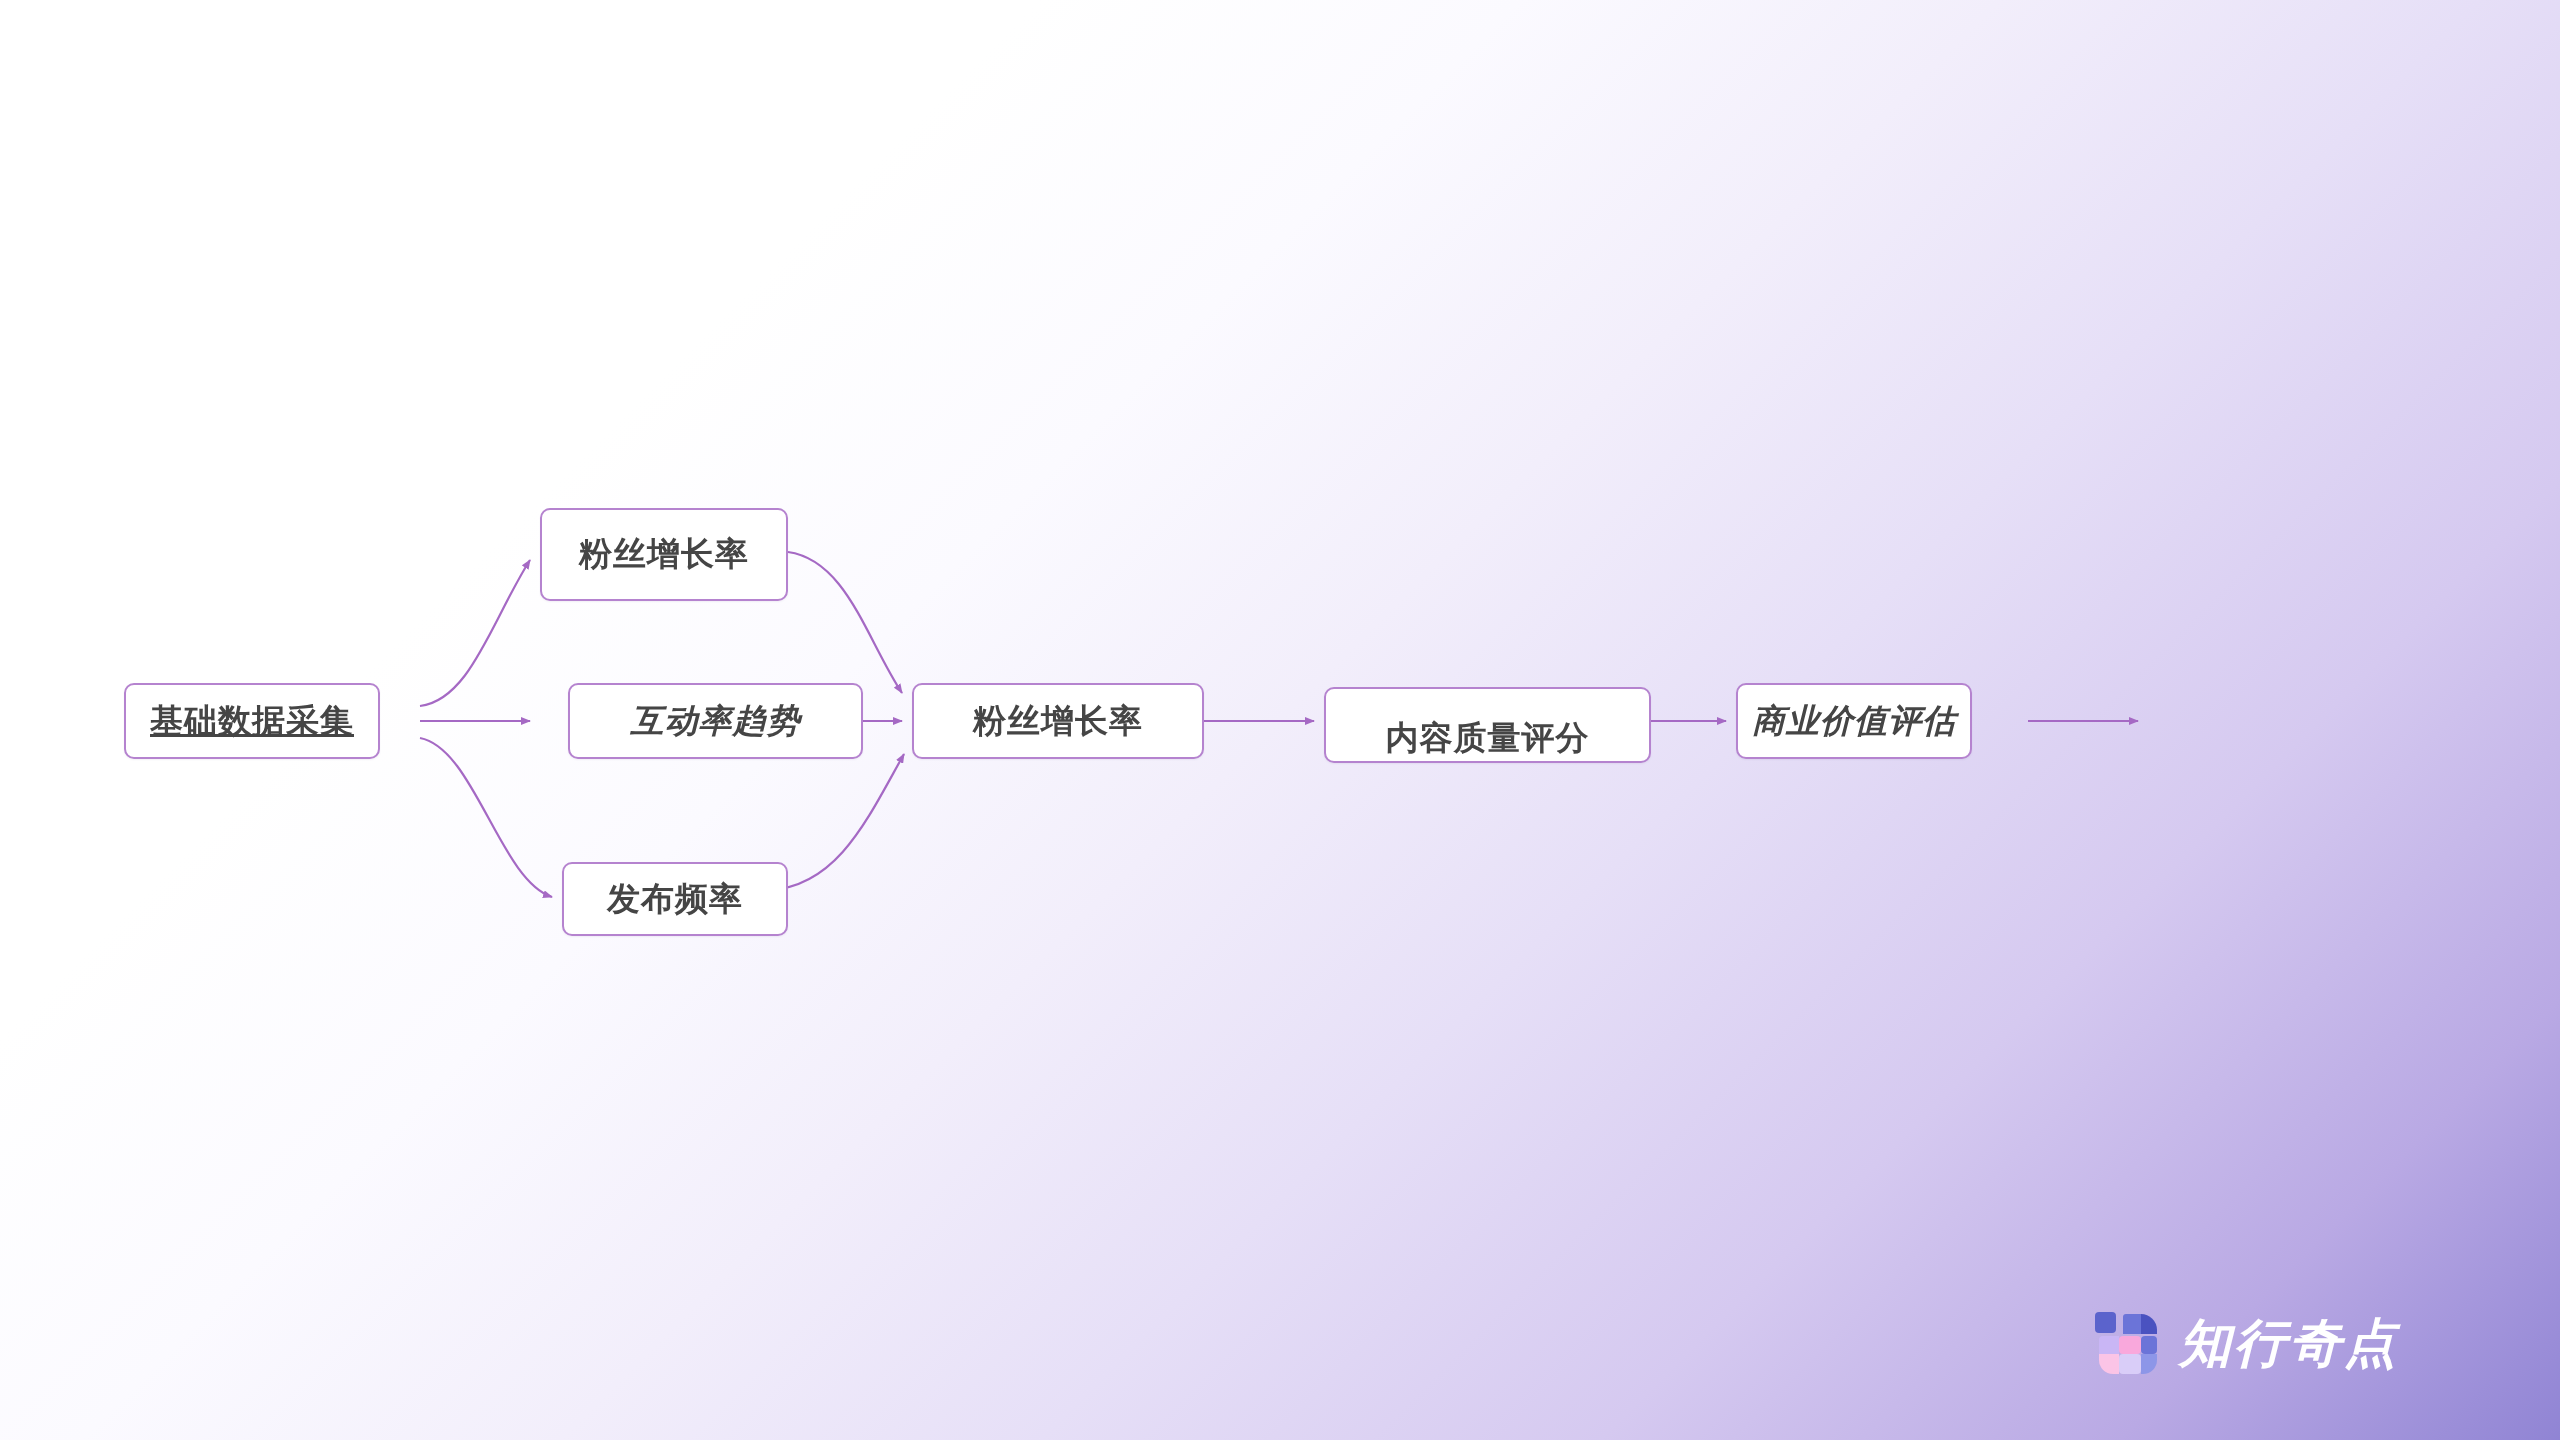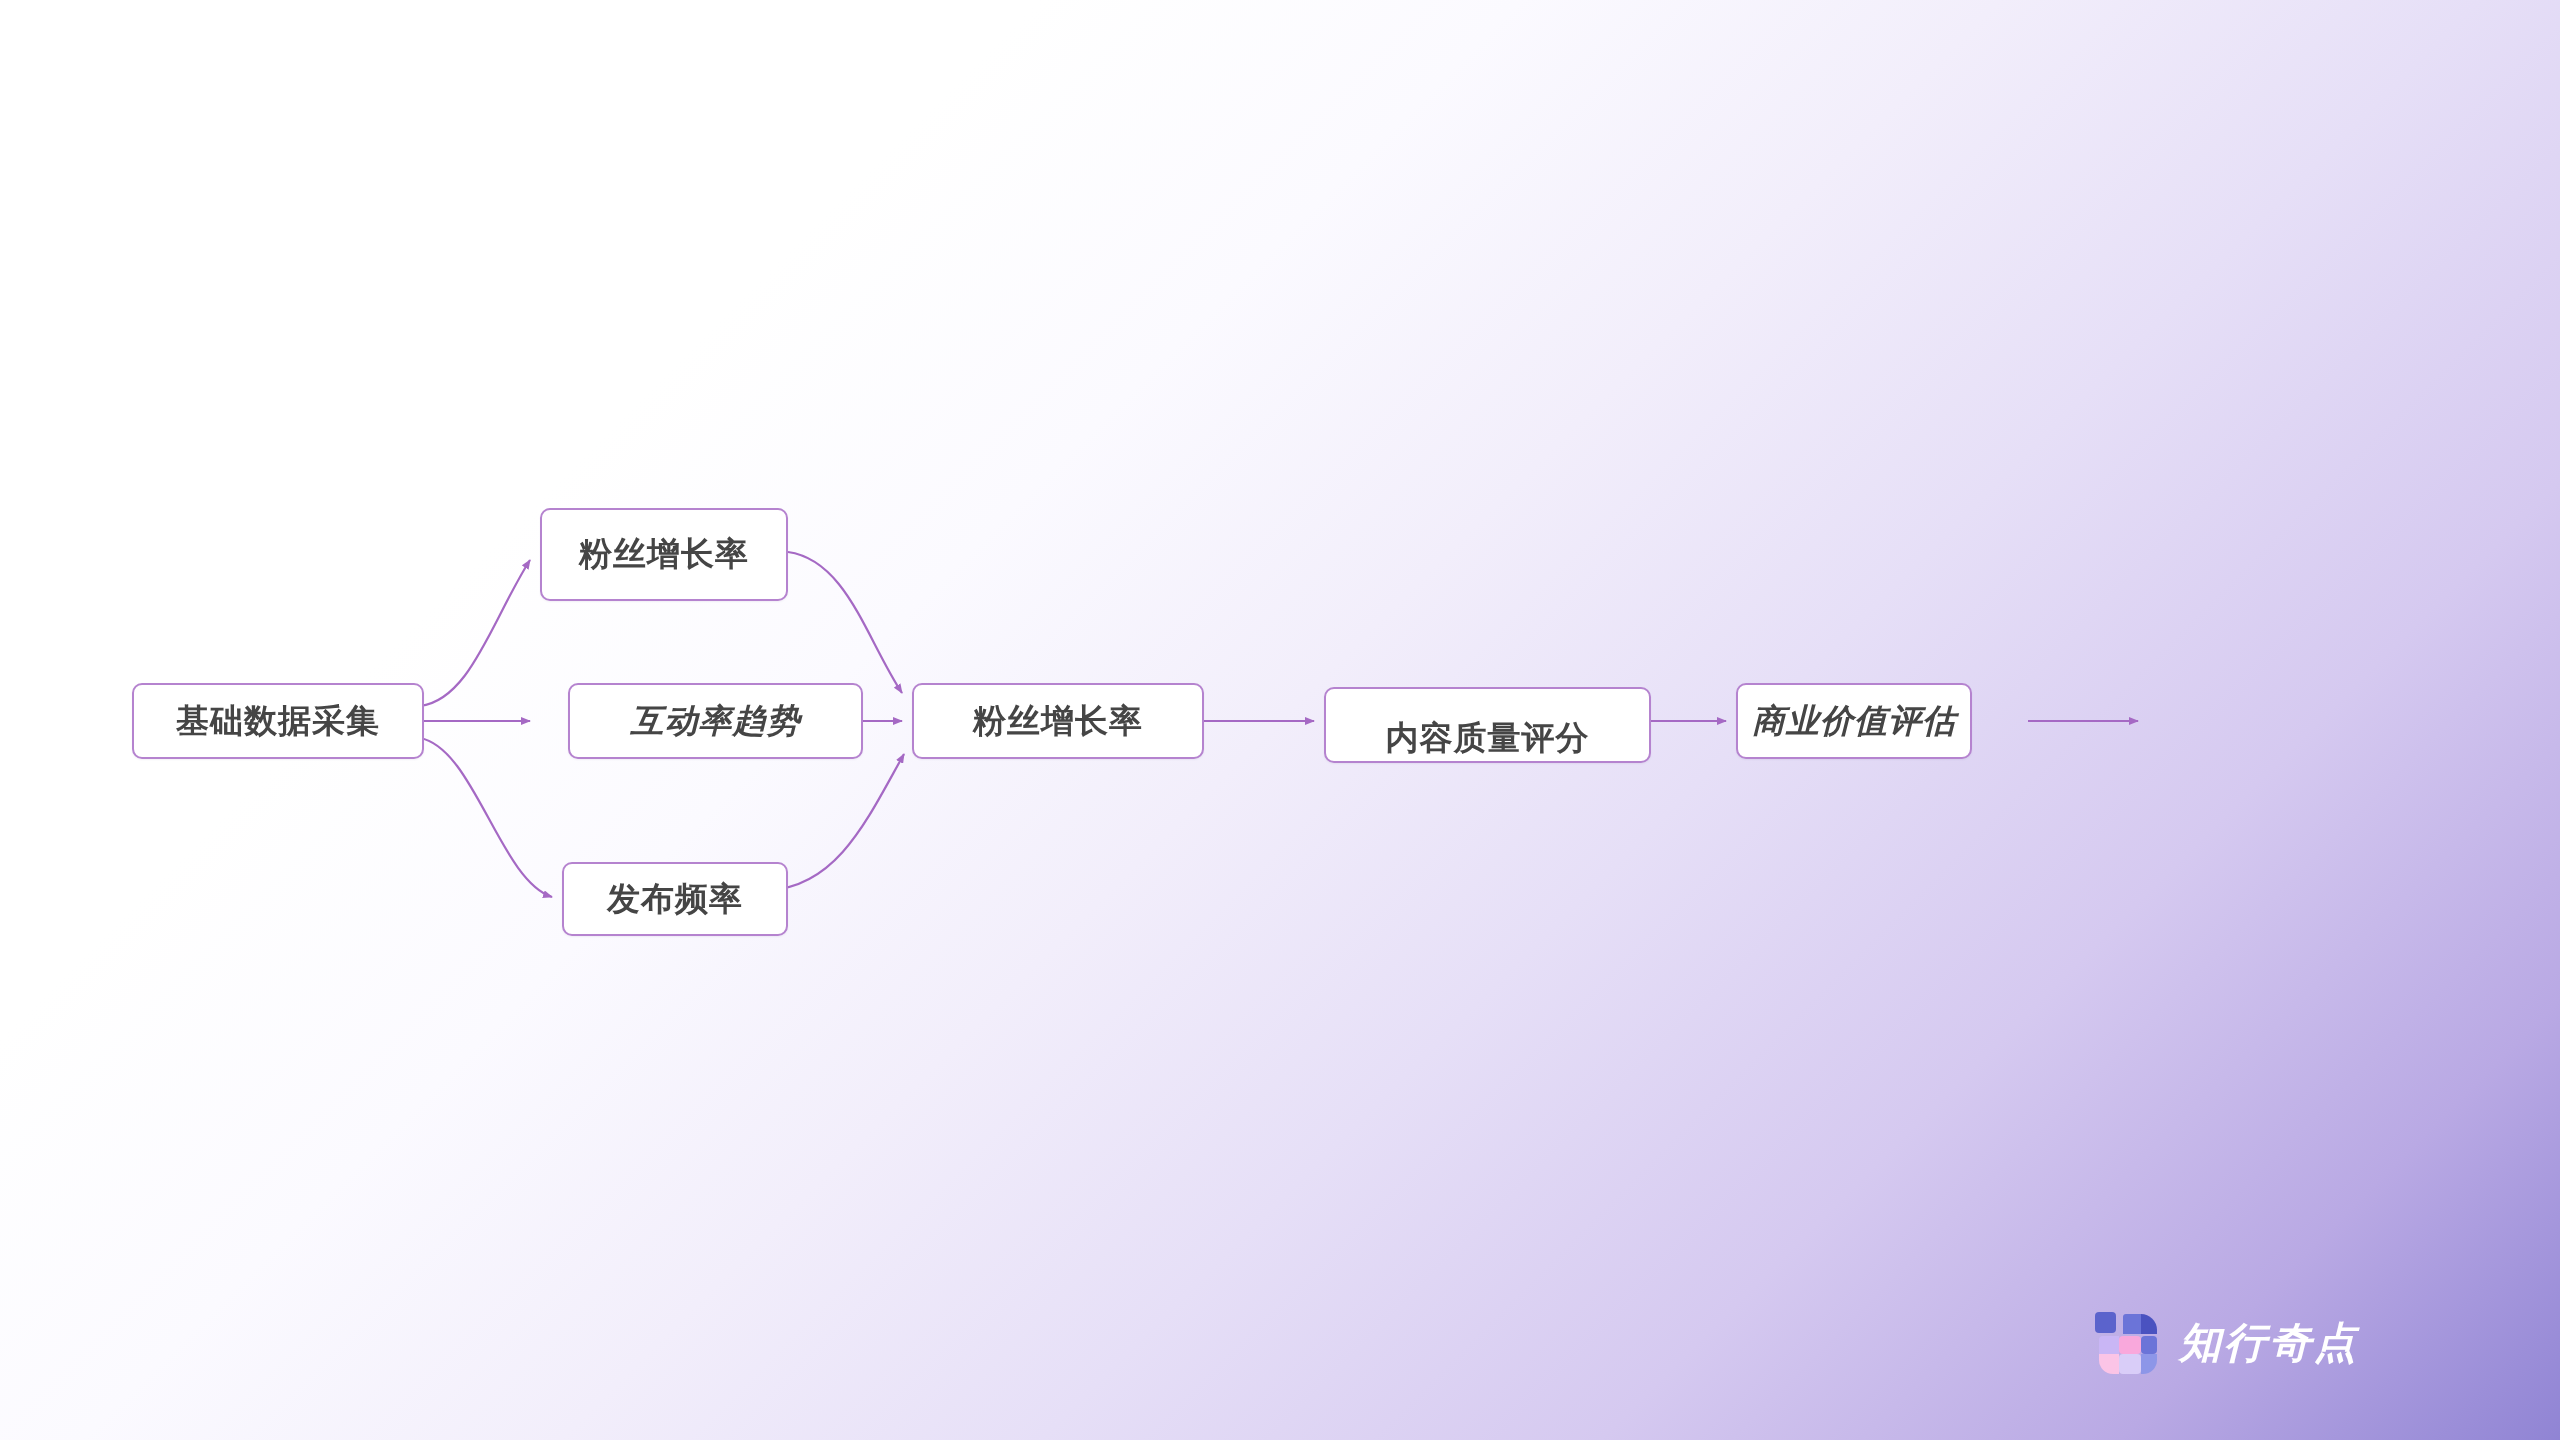--- a/index.html
+++ b/index.html
@@ -63,21 +63,21 @@
     position: relative;
     width: 62px;
     height: 62px;
   }
   .wm-mark .sq {
     position: absolute;
     border-radius: 4px;
   }
   .wm-text {
     color: #ffffff;
-    font-size: 42px;
+    font-size: 52px;
     font-weight: bold;
     letter-spacing: 3px;
     line-height: 1;
     font-style: italic;
   }
 </style>
 </head>
 <body>
 
 <div id="canvas">
@@ -94,21 +94,21 @@
       <path d="M420,738 C474,748 500,880 552,897"></path>
       <path d="M788,552 C846,560 866,638 902,693"></path>
       <path d="M788,721 L902,721"></path>
       <path d="M770,890 C838,886 868,818 904,754"></path>
       <path d="M1204,721 L1314,721"></path>
       <path d="M1616,721 L1726,721"></path>
       <path d="M2028,721 L2138,721"></path>
     </g>
   </svg>
 
-  <div class="node" style="left:132px; top:683px; width:292px; height:76px;">
+  <div class="node" style="left:124px; top:683px; width:256px; height:76px;text-decoration:underline;">
     <span>基础数据采集</span>
   </div>
 
   <div class="node" style="left:540px; top:508px; width:248px; height:93px;">
     <span>粉丝增长率</span>
   </div>
 
   <div class="node" style="left:568px; top:683px; width:295px; height:76px;font-style:italic;">
     <span>互动率趋势</span>
   </div>

